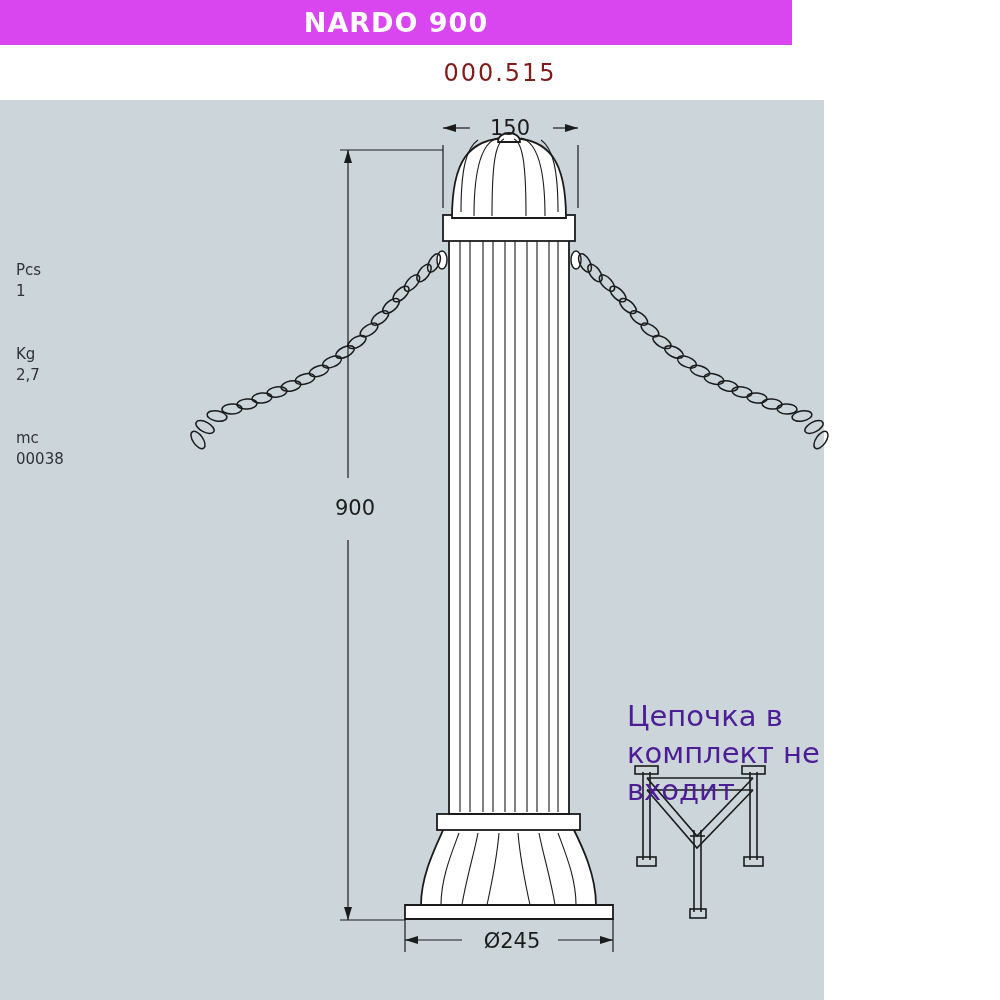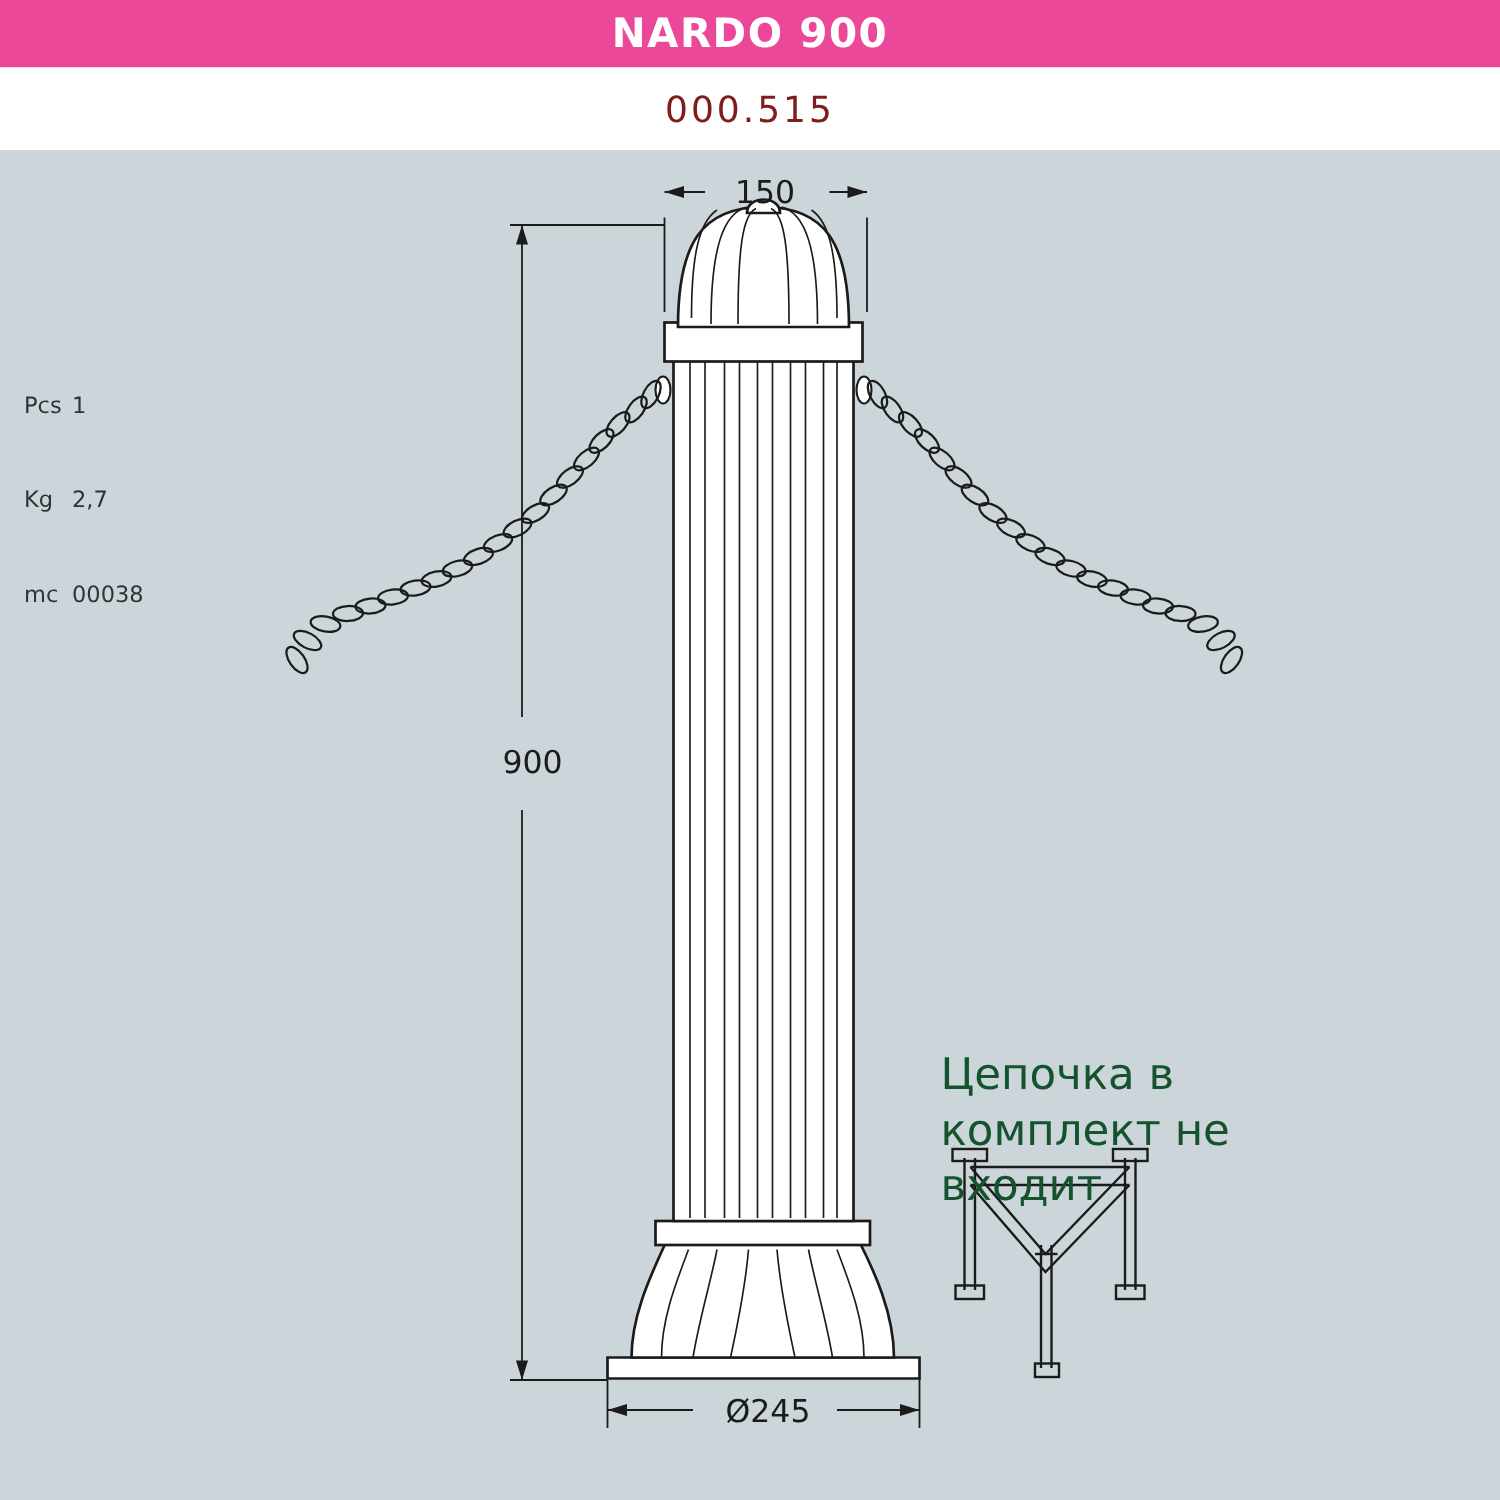--- a/index.html
+++ b/index.html
@@ -9,22 +9,22 @@
     background:#ffffff;
     overflow:hidden;
   }
   #page{
     position:relative;
     width:1000px;height:1000px;
     background:#ffffff;
   }
   
   .title-bar{
-    position:absolute;left:0;top:0;width:1000px;height:45px;
-    background:#ec4899;
+    position:absolute;left:0;top:0;width:792px;height:45px;
+    background:#d946ef;
     display:flex;align-items:center;justify-content:center;
   }
   .title-bar .title{
     color:#ffffff;
     font-family:"DejaVu Sans", sans-serif;
     font-weight:bold;
     font-size:27px;
     letter-spacing:1px;
   }
   .subtitle-bar{
@@ -32,35 +32,35 @@
     background:#ffffff;
     display:flex;align-items:center;justify-content:center;
   }
   .subtitle-bar .subtitle{
     color:#7f1d1d;
     font-size:24px;
     letter-spacing:2px;
   }
   
   .canvas{
-    position:absolute;left:0;top:100px;width:1000px;height:900px;
+    position:absolute;left:0;top:100px;width:824px;height:900px;
     background:#ccd6da;
   }
   .specs{
     position:absolute;left:16px;top:118px;
     color:#2e3436;
     font-size:15px;
     line-height:21px;
     white-space:pre;
   }
-  .spec-row{display:flex;}
+  .spec-row{display:flex;flex-direction:column;}
   .spec-key{width:32px;display:inline-block;}
   .note{
     position:absolute;left:627px;top:598px;width:250px;
-    color:#14532d;
+    color:#4c1d95;
     font-size:29px;
     line-height:37px;
   }
   svg{display:block;}
   .dimtext{
     font-family:"DejaVu Sans", sans-serif;
     font-size:21px;
     fill:#1b1b1b;
   }
 </style>

